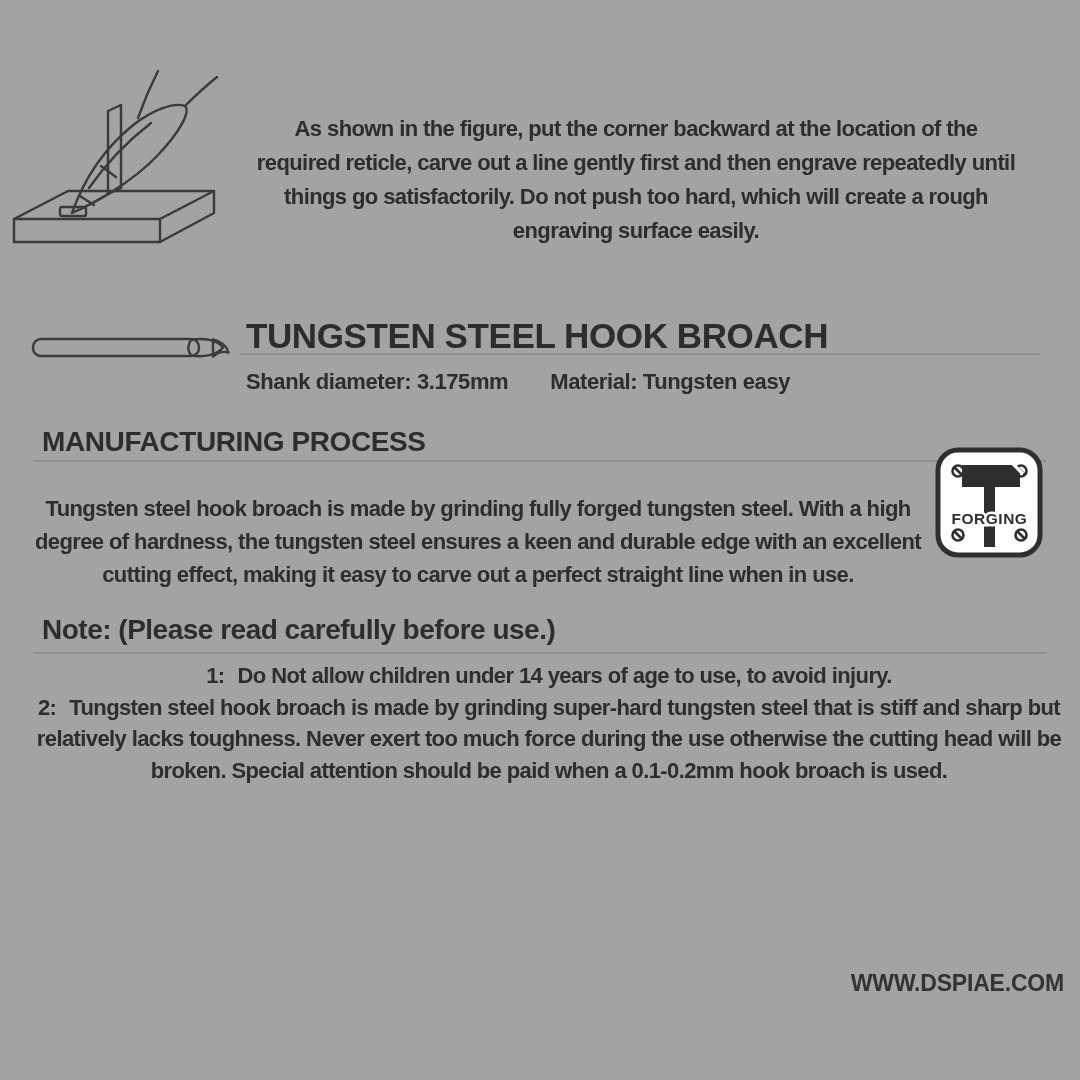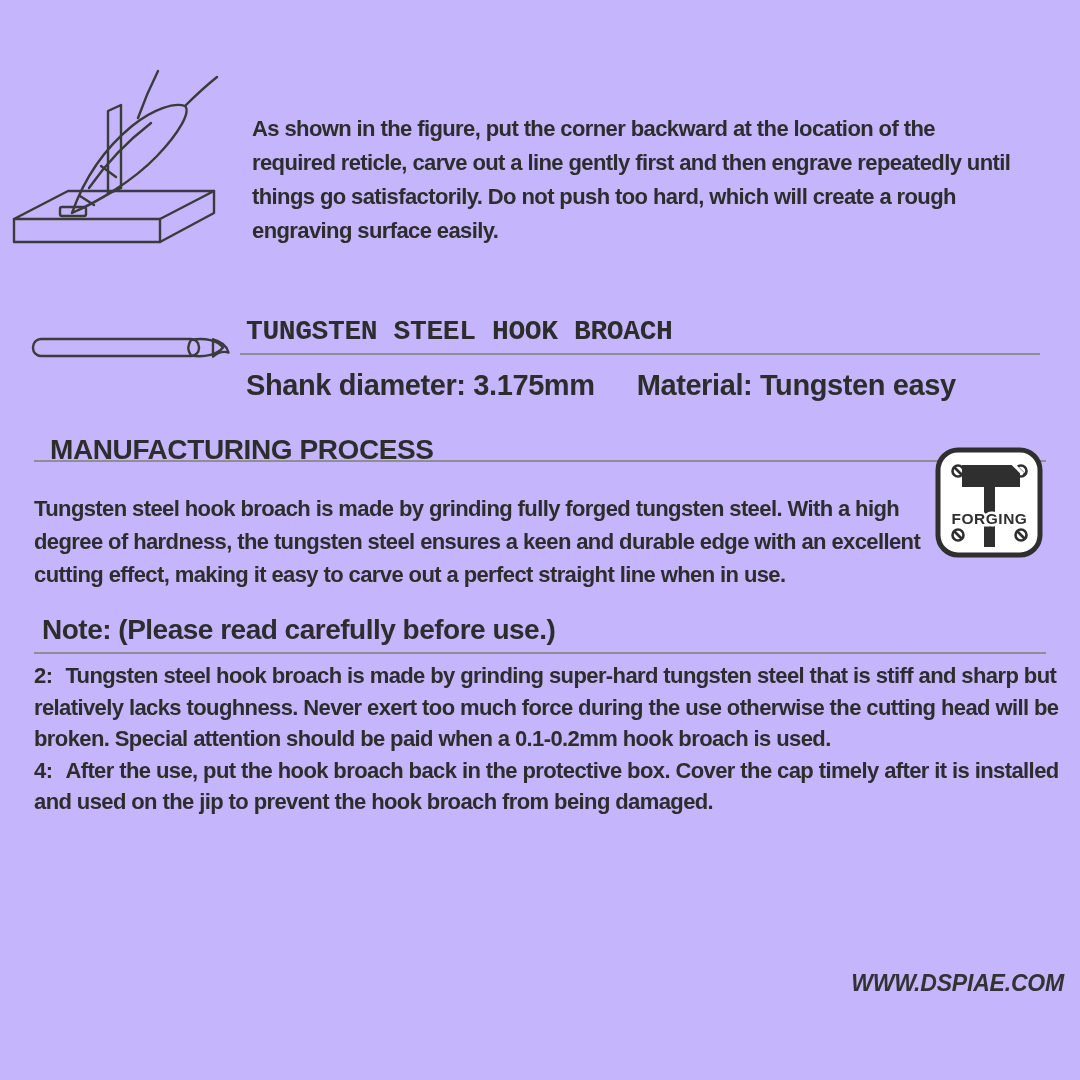--- a/index.html
+++ b/index.html
@@ -1,45 +1,45 @@
 <!DOCTYPE html>
 <html><head>
 <meta charset="utf-8">
 <style>
   html,body{margin:0;padding:0;background:#ffffff;}
   .page{
-    position:relative;width:1080px;height:1080px;background:#c4b5fd;overflow:hidden;
-    font-family:"Liberation Sans",sans-serif;font-weight:700;color:#2d2d2d;
+    position:relative;width:1080px;height:1080px;background:#a3a3a3;overflow:hidden;
+    font-family:"Liberation Sans",sans-serif;font-weight:700;color:#2d2d2d;text-align:center;
   }
   svg{display:block;}
   .line-art{stroke:#3b3b3b;fill:none;stroke-width:2.4;stroke-linecap:round;stroke-linejoin:round;}
 
   
   .fig-engraving{position:absolute;left:10px;top:62px;width:220px;height:184px;}
   .usage-text{
     position:absolute;left:252px;top:90px;width:768px;
     font-size:22px;line-height:34px;letter-spacing:-0.6px;
   }
 
   
   .fig-broach{position:absolute;left:30px;top:332px;width:200px;height:34px;}
   .product-title{
     position:absolute;left:246px;top:316px;margin:0;
-    font-size:28px;letter-spacing:-0.4px;white-space:nowrap;font-family:Liberation Mono, monospace;
+    font-size:35px;letter-spacing:-0.4px;white-space:nowrap;
   }
   .rule{position:absolute;height:2px;background:#8f8f8f;}
   .rule-product{left:240px;top:353px;width:800px;}
   .specs{
     position:absolute;left:246px;top:369px;display:flex;gap:42px;
-    font-size:29px;letter-spacing:-0.4px;white-space:nowrap;
+    font-size:22px;letter-spacing:-0.4px;white-space:nowrap;
   }
 
   
   .mfg-heading{
-    position:absolute;left:34px;top:418px;margin:16px;
+    position:absolute;left:34px;top:418px;margin:8px;
     font-size:28px;letter-spacing:-0.4px;white-space:nowrap;
   }
   .rule-mfg{left:34px;top:460px;width:1012px;}
   .mfg-body{
     position:absolute;left:34px;top:470px;width:888px;
     font-size:22px;line-height:33px;letter-spacing:-0.6px;
   }
   .fig-badge{position:absolute;left:934px;top:446px;width:110px;height:113px;}
 
   
@@ -50,21 +50,21 @@
   .rule-note{left:34px;top:652px;width:1012px;}
   .note-list{
     position:absolute;left:34px;top:660px;width:1030px;
     font-size:22px;line-height:31.5px;letter-spacing:-0.6px;
   }
   .note-item .num{margin-right:13px;}
 
   
   .site-footer{
     position:absolute;right:16px;top:970px;
-    font-size:23px;letter-spacing:-0.2px;color:#333333;font-style:italic;
+    font-size:23px;letter-spacing:-0.2px;color:#333333;
   }
 </style>
 </head>
 <body>
 
 <div class="page">
 
   <section>
     <svg class="fig-engraving" viewBox="0 0 220 182" aria-hidden="true">
       <g class="line-art">
@@ -138,24 +138,24 @@
 
       <text x="55.5" y="78" text-anchor="middle" font-size="15.5" font-weight="700" font-family="Liberation Sans, sans-serif" fill="#2f2f2f" stroke="#ffffff" stroke-width="5" paint-order="stroke" letter-spacing="0.5">FORGING</text>
     </svg>
   </section>
 
   <section>
     <h2 class="note-heading">Note: (Please read carefully before use.)</h2>
     <div class="rule rule-note"></div>
     <div class="note-list">
       <div class="note-item">
-        <span class="num">2:</span><span>Tungsten steel hook broach is made by grinding super-hard tungsten steel that is stiff and sharp but relatively lacks toughness. Never exert too much force during the use otherwise the cutting head will be broken. Special attention should be paid when a 0.1-0.2mm hook broach is used.</span>
+        <span class="num">1:</span><span>Do Not allow children under 14 years of age to use, to avoid injury.</span>
       </div>
       <div class="note-item">
-        <span class="num">4:</span><span>After the use, put the hook broach back in the protective box. Cover the cap timely after it is installed and used on the jip to prevent the hook broach from being damaged.</span>
+        <span class="num">2:</span><span>Tungsten steel hook broach is made by grinding super-hard tungsten steel that is stiff and sharp but relatively lacks toughness. Never exert too much force during the use otherwise the cutting head will be broken. Special attention should be paid when a 0.1-0.2mm hook broach is used.</span>
       </div>
     </div>
   </section>
 
   <footer class="site-footer">
     <span>WWW.DSPIAE.COM</span>
   </footer>
 
 </div>
 

